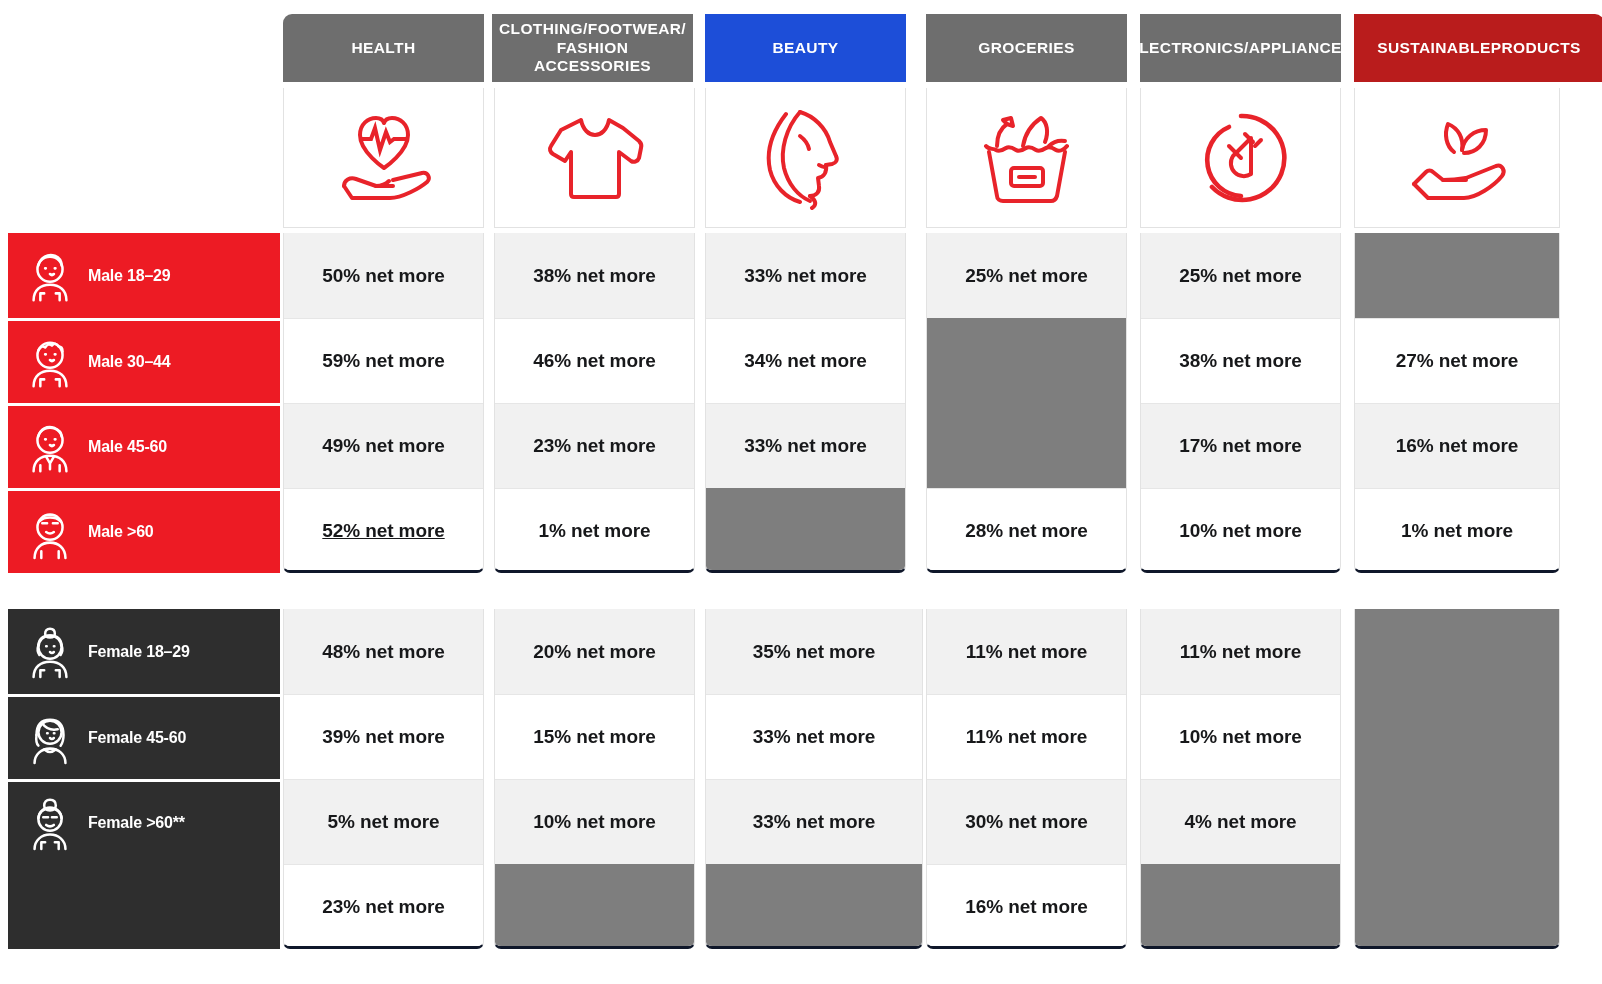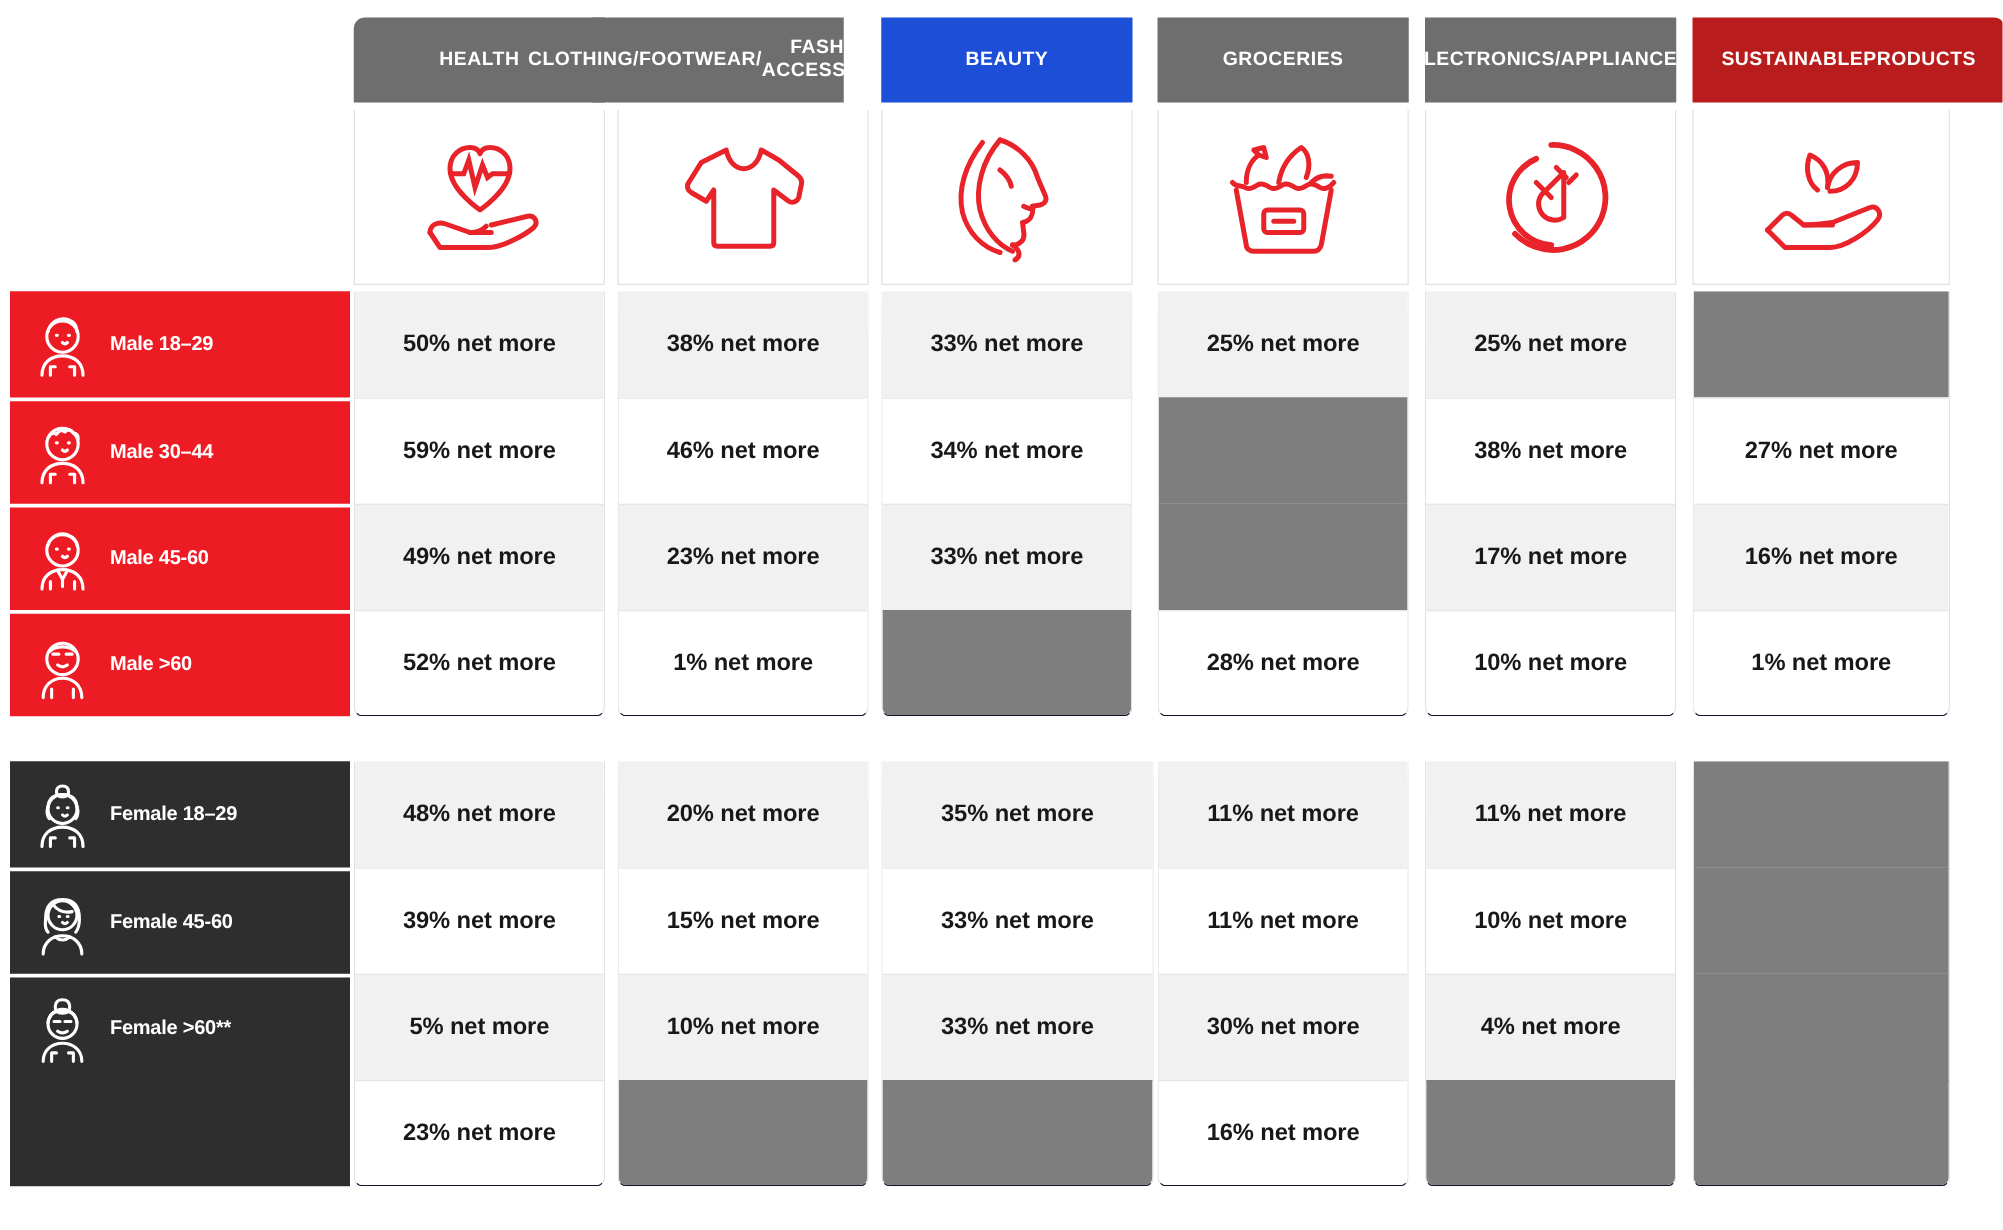--- a/index.html
+++ b/index.html
@@ -35,21 +35,21 @@
     border-bottom:1px solid #e2e2e2;
     box-sizing:border-box;
     display:flex;align-items:center;justify-content:center;
   }
   .icon-cell svg{display:block;}
 
   .block{
     position:absolute;
     border-left:1px solid #e2e2e2;
     border-right:1px solid #e2e2e2;
-    border-bottom:1px solid #0f172a;
+    border-bottom:3px solid #0f172a;
     border-bottom-left-radius:7px;
     border-bottom-right-radius:7px;
     box-sizing:border-box;
     overflow:hidden;
     background:#ffffff;
   }
   .cell{
     position:relative;
     box-sizing:border-box;
     display:flex;align-items:center;justify-content:center;
@@ -88,21 +88,21 @@
   .avatar{width:52px;height:56px;flex:0 0 auto;}
   .avatar svg{display:block;}
 </style>
 </head>
 <body>
 
 <div id="stage">
     <div class="hdr-bar first" style="left: 283px; width: 201px; background: rgb(110, 110, 110);">
       <span style="display:block">HEALTH</span>
     </div>
-    <div class="hdr-bar" style="left: 474px; width: 201px; background: rgb(110, 110, 110);">
+    <div class="hdr-bar" style="left: 492px; width: 201px; background: rgb(110, 110, 110); flex-direction: column;">
       <span style="display:block">CLOTHING/FOOTWEAR/</span>
       <span style="display:block">FASHION ACCESSORIES</span>
     </div>
     <div class="hdr-bar" style="left: 705px; width: 201px; background: #1d4ed8;">
       <span style="display:block">BEAUTY</span>
     </div>
     <div class="hdr-bar" style="left: 1140px; width: 201px; background: rgb(110, 110, 110);">
       <span style="display:block">ELECTRONICS/</span>
       <span style="display:block">APPLIANCES</span>
     </div>
@@ -176,21 +176,21 @@
           <path style="fill:none;stroke:#E8232A;stroke-width:4;stroke-linecap:round;stroke-linejoin:round" d="M12 76 L24 64 C26 62 29 62 31 64 L41 72 H64"></path>
           <path style="fill:none;stroke:#E8232A;stroke-width:4;stroke-linecap:round;stroke-linejoin:round" d="M12 76 L26 90 H62 C74 90 92 78 100 68 C104 63 100 56 94 58 L64 70"></path>
           <path style="fill:none;stroke:#E8232A;stroke-width:4;stroke-linecap:round;stroke-linejoin:roundstroke-width:3.2" d="M41 72 C52 72 58 71 64 70"></path>
         </svg>
       </span>
     </div>
     <div class="block" style="left: 283px; width: 201px; top: 233px; height: 340px;">
       <div class="cell shade" style="height: 85px; background: rgb(241, 241, 241);">50% net more</div>
       <div class="cell plain sep" style="height: 85px;">59% net more</div>
       <div class="cell shade sep" style="height: 85px; background: rgb(241, 241, 241);">49% net more</div>
-      <div class="cell plain sep" style="height: 85px;">52% net more</div>
+      <div class="cell plain sep" style="height: 85px; text-decoration: underline;">52% net more</div>
     </div>
     <div class="block" style="left: 494px; width: 201px; top: 233px; height: 340px;">
       <div class="cell shade" style="height: 85px; background: rgb(241, 241, 241);">38% net more</div>
       <div class="cell plain sep" style="height: 85px;">46% net more</div>
       <div class="cell shade sep" style="height: 85px; background: rgb(241, 241, 241);">23% net more</div>
       <div class="cell plain sep" style="height: 85px;">1% net more</div>
     </div>
     <div class="block" style="left: 705px; width: 201px; top: 233px; height: 340px;">
       <div class="cell shade" style="height: 85px; background: rgb(241, 241, 241);">33% net more</div>
       <div class="cell plain sep" style="height: 85px;">34% net more</div>

